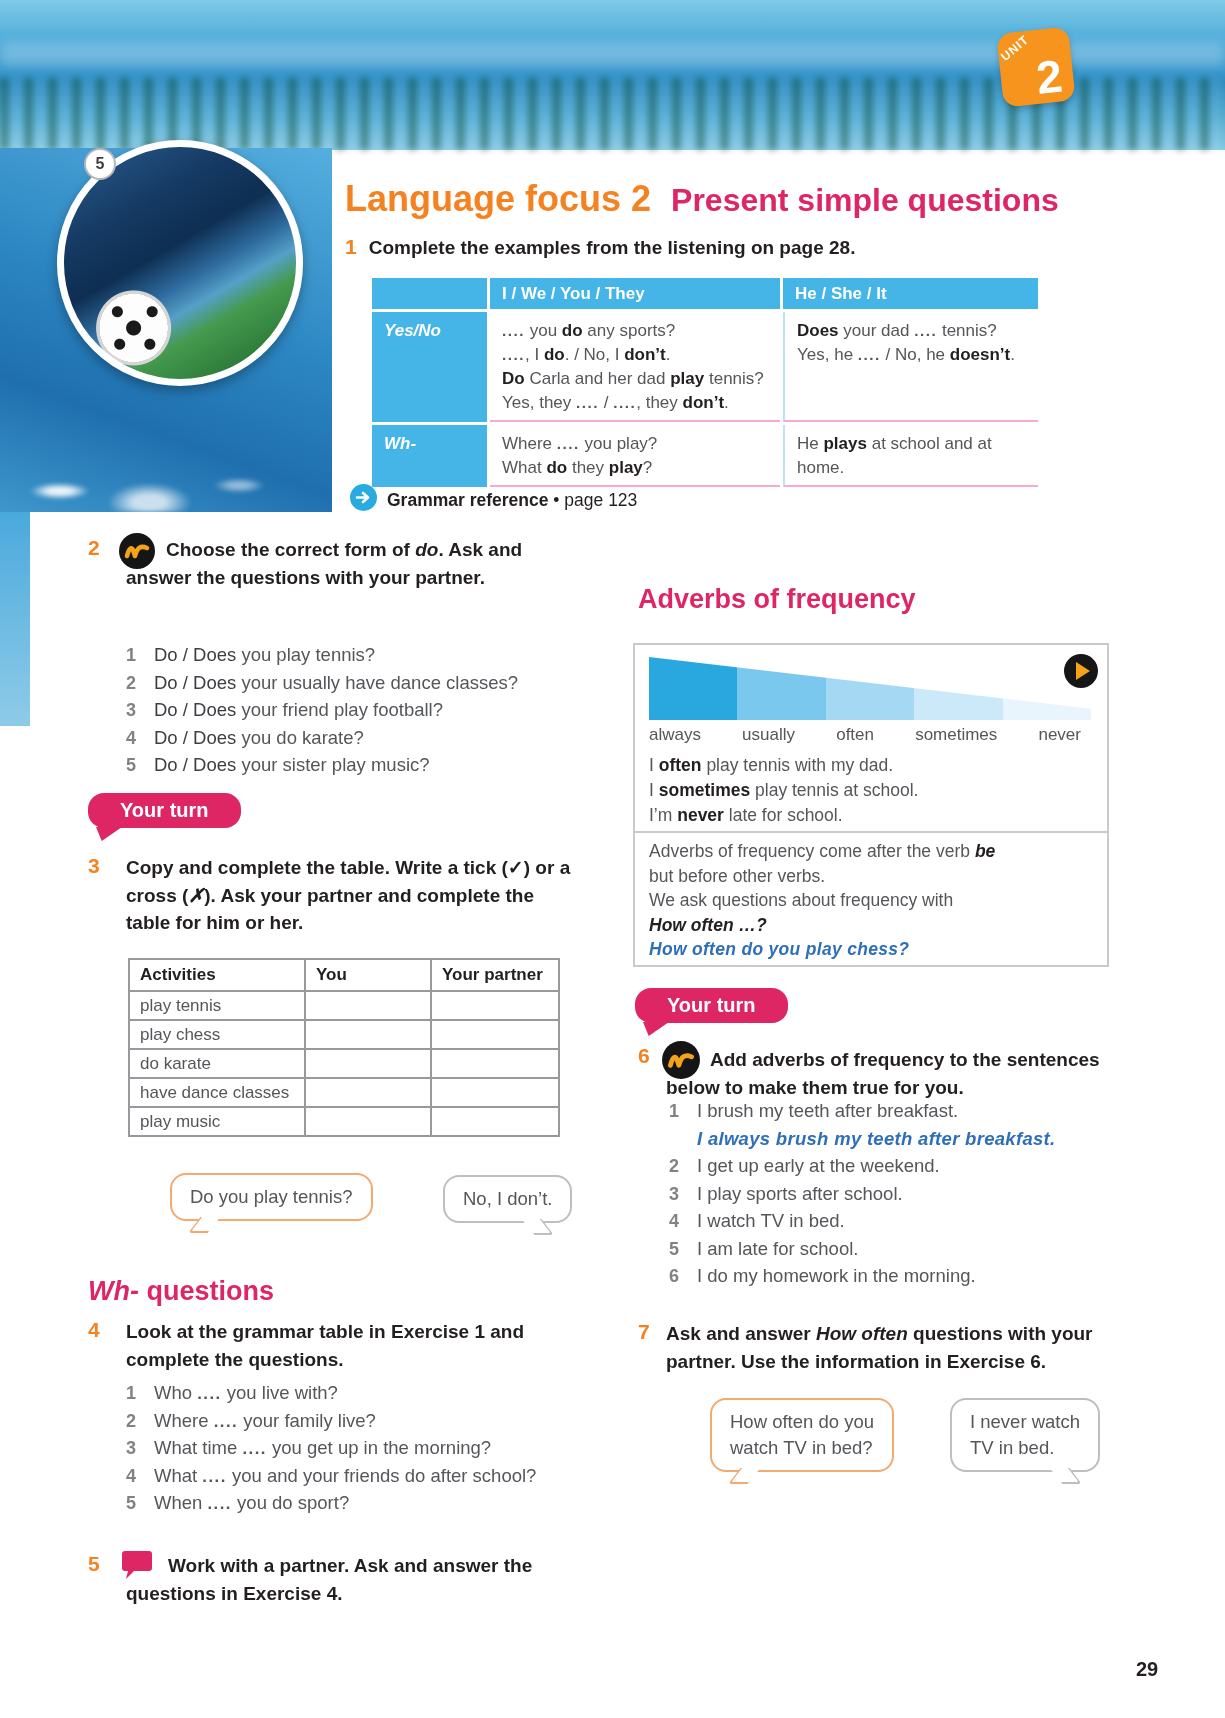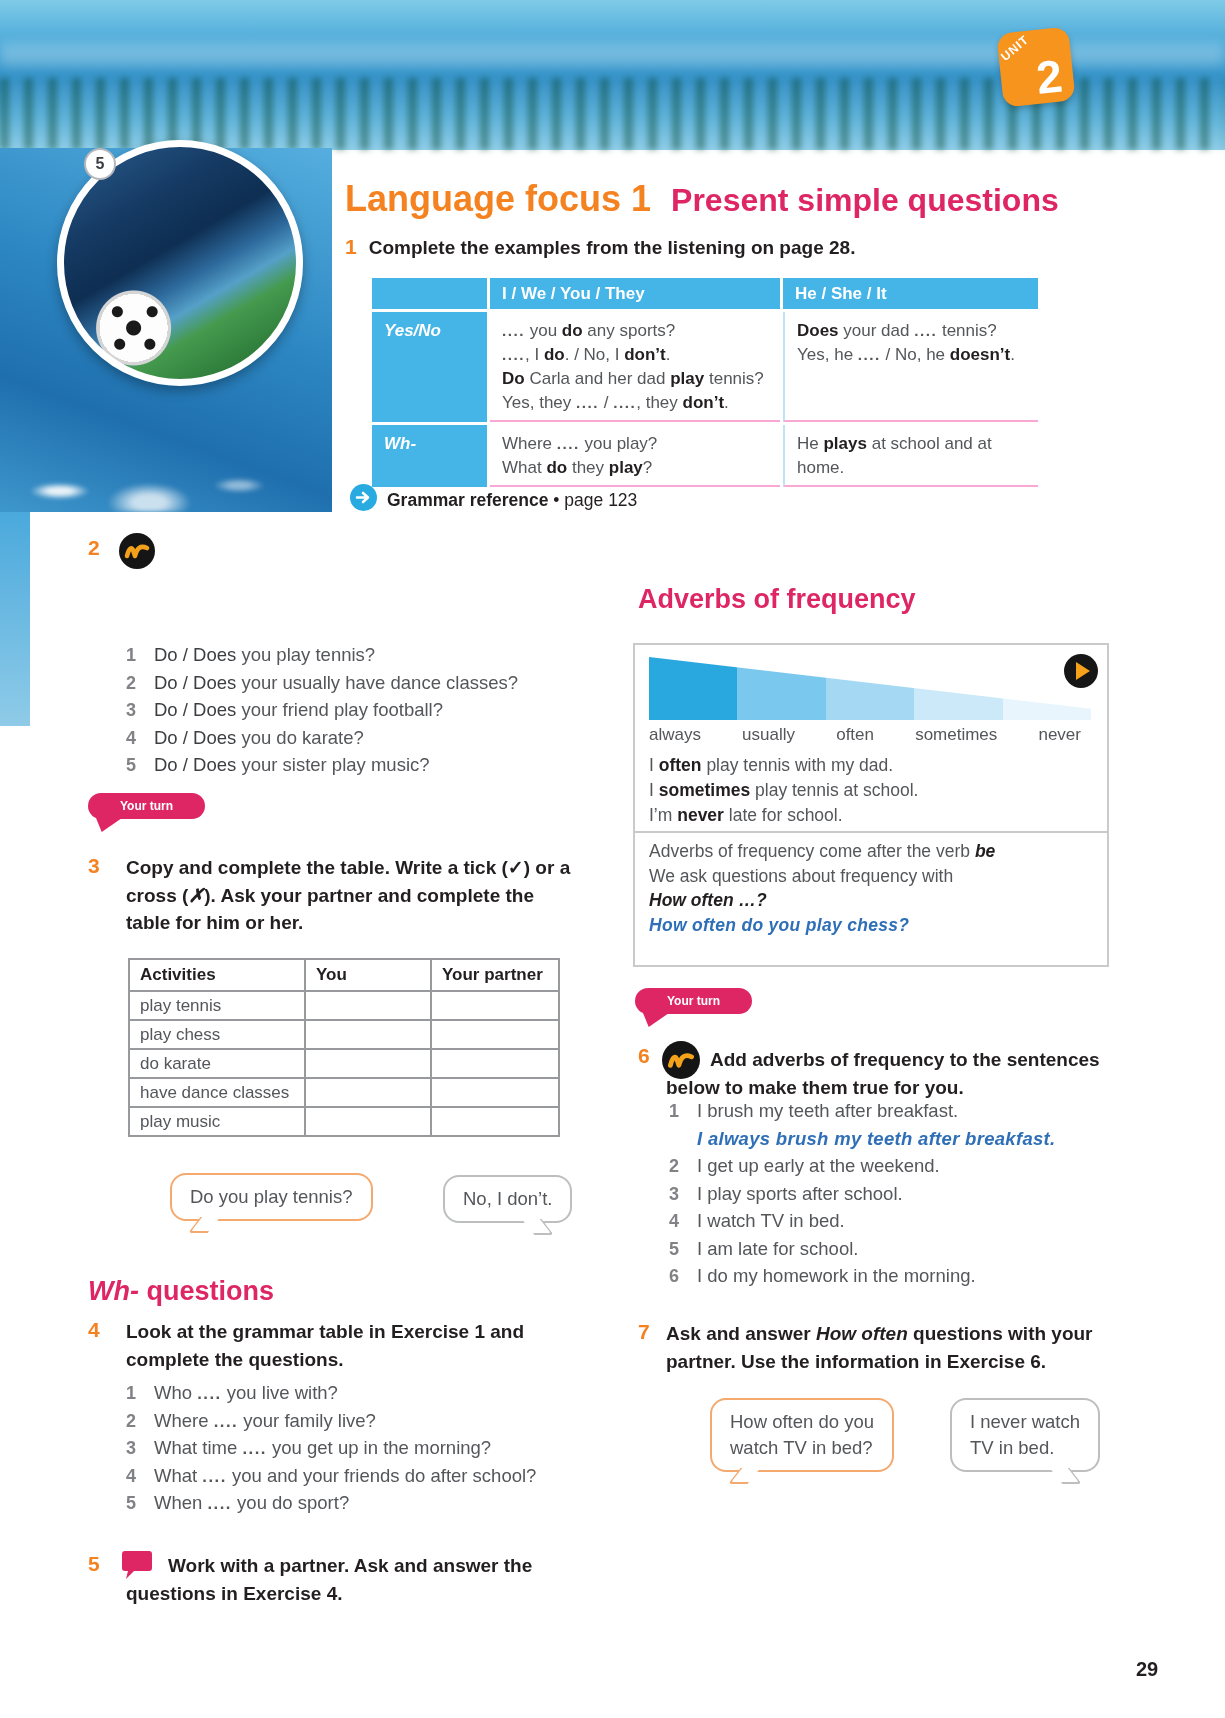--- a/index.html
+++ b/index.html
@@ -60,21 +60,21 @@
     grid-template-columns:115px 290px 255px;gap:3px;background:#fff;}
   .g-h{background:#45B4E6;color:#fff;font-weight:bold;font-size:17px;padding:6px 12px 5px;}
   .g-label{background:#45B4E6;color:#fff;font-weight:bold;font-style:italic;font-size:17px;padding:9px 12px;}
   .g-cell{background:#fff;border-bottom:2px solid #f9a8d4;padding:7px 12px 5px;font-size:17px;
     color:#54565A;line-height:24px;}
   .g-sep{border-left:2px solid #BDE3F5;}
   .gram-ref{position:absolute;left:350px;top:484px;display:flex;align-items:center;gap:10px;
     font-size:17.5px;color:#231F20;}
   .gram-ref .bold{font-weight:bold;}
   
-  .yourturn{position:absolute;background:#DE2664;color:#fff;font-weight:bold;font-size:12px;
+  .yourturn{position:absolute;background:#DE2664;color:#fff;font-weight:bold;font-size:20px;
     border-radius:16px;padding:6px 32px;}
   .yourturn::after{content:'';position:absolute;left:8px;bottom:-13px;width:26px;height:14px;
     background:#DE2664;clip-path:polygon(0 0,100% 0,22% 100%);}
   
   .atable{position:absolute;left:128px;top:958px;display:grid;grid-template-columns:176px 126px 128px;
     border-top:2px solid #97999C;border-left:2px solid #97999C;}
   .a-cell{border-right:2px solid #97999C;border-bottom:2px solid #97999C;height:27px;background:#fff;
     display:flex;align-items:center;padding-left:10px;font-size:17px;color:#54565A;}
   .a-head{font-weight:bold;color:#231F20;height:30px;}
   
@@ -118,21 +118,21 @@
   </div>
   <div class="left-strip"></div>
   <div class="photo"></div>
   <div class="photo-badge">5</div>
   <div class="unit">
     <span class="unit-word">UNIT</span>
     <span class="unit-num">2</span>
   </div>
 
   <div class="titlerow">
-    <span class="h-title">Language focus 1</span>
+    <span class="h-title">Language focus 2</span>
     <span class="h-sub">Present simple questions</span>
   </div>
 
   <div class="row" style="left:345px;top:234px;">
     <span class="exnum">1</span>
     <span class="exhead nowrap">Complete the examples from the listening on page 28.</span>
   </div>
 
   <div class="gtable">
     <div class="g-h"></div>
@@ -172,20 +172,21 @@
     <span>• page 123</span></span>
   </div>
 
   <span class="exnum" style="position:absolute;left:88px;top:536px;">2</span>
   <span class="icon" style="position:absolute;left:119px;top:533px;">
     <svg width="36" height="36" viewBox="0 0 36 36">
         <circle cx="18" cy="18" r="18" fill="#151515"></circle>
         <path d="M8 23c2-8 5-10 6.5-4.5L16 23c2-8 5.5-11 12-8" stroke="#F5A21B" stroke-width="4.6" fill="none" stroke-linecap="round" stroke-linejoin="round"></path>
       </svg>
   </span>
+  <div class="exhead" style="position:absolute;left:126px;top:536px;width:450px;text-indent:40px;"><span class="b">Choose the correct form of </span><span class="b i">do</span><span class="b">. Ask and answer the questions with your partner.</span></div>
   <div style="position:absolute;left:126px;top:644px;">
     <div class="item">
         <span class="inum">1</span>
         <span class="itext"><span class="dk">Do / Does </span><span>you play tennis?</span></span>
       </div>
     <div class="item">
         <span class="inum">2</span>
         <span class="itext"><span class="dk">Do / Does </span><span>your usually have dance classes?</span></span>
       </div>
     <div class="item">
@@ -284,20 +285,21 @@
       <span>never</span>
     </div>
     <div class="advsents">
       <div><span>I </span><span class="b">often</span><span> play tennis with my dad.</span></div>
       <div><span>I </span><span class="b">sometimes</span><span> play tennis at school.</span></div>
       <div><span>I’m </span><span class="b">never</span><span> late for school.</span></div>
     </div>
     <div class="advdivider"></div>
     <div class="advrules">
       <div><span>Adverbs of frequency come after the verb </span><span class="b i">be</span></div>
+      <div><span>but before other verbs.</span></div>
       <div><span>We ask questions about frequency with</span></div>
       <div><span class="b i">How often …?</span></div>
       <div><span class="hand">How often do you play chess?</span></div>
     </div>
   </div>
 
   <div class="yourturn" style="left:635px;top:988px;">Your turn</div>
 
   <span class="exnum" style="position:absolute;left:638px;top:1044px;">6</span>
   <span class="icon" style="position:absolute;left:662px;top:1041px;">

